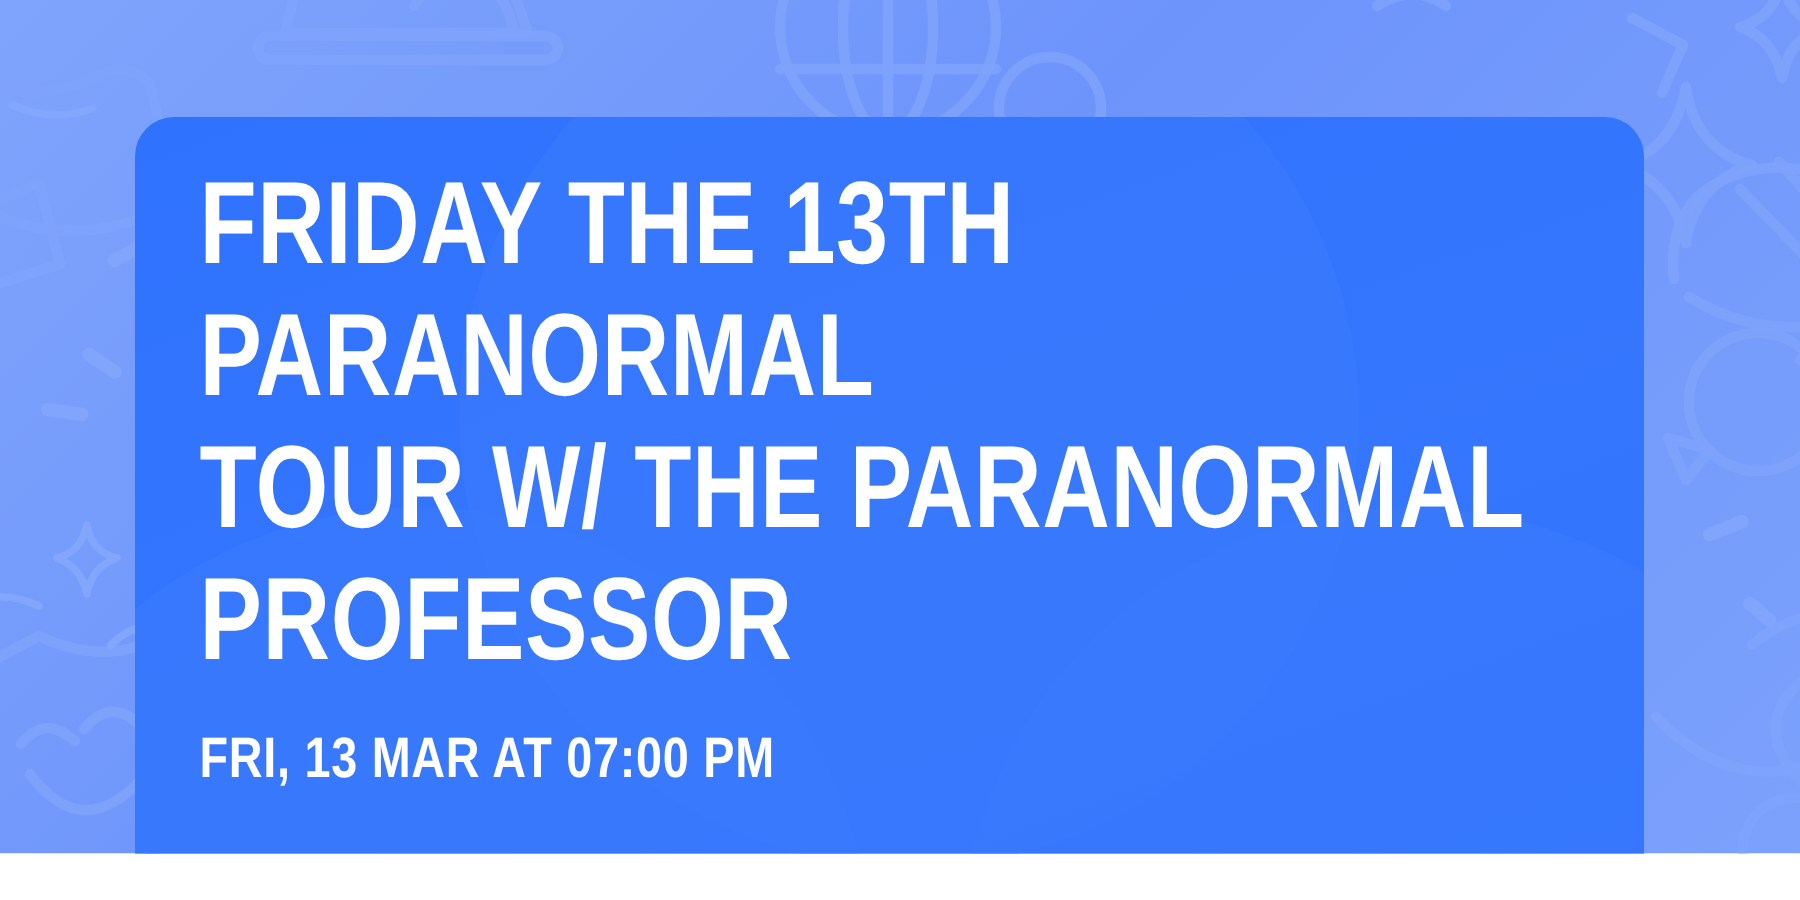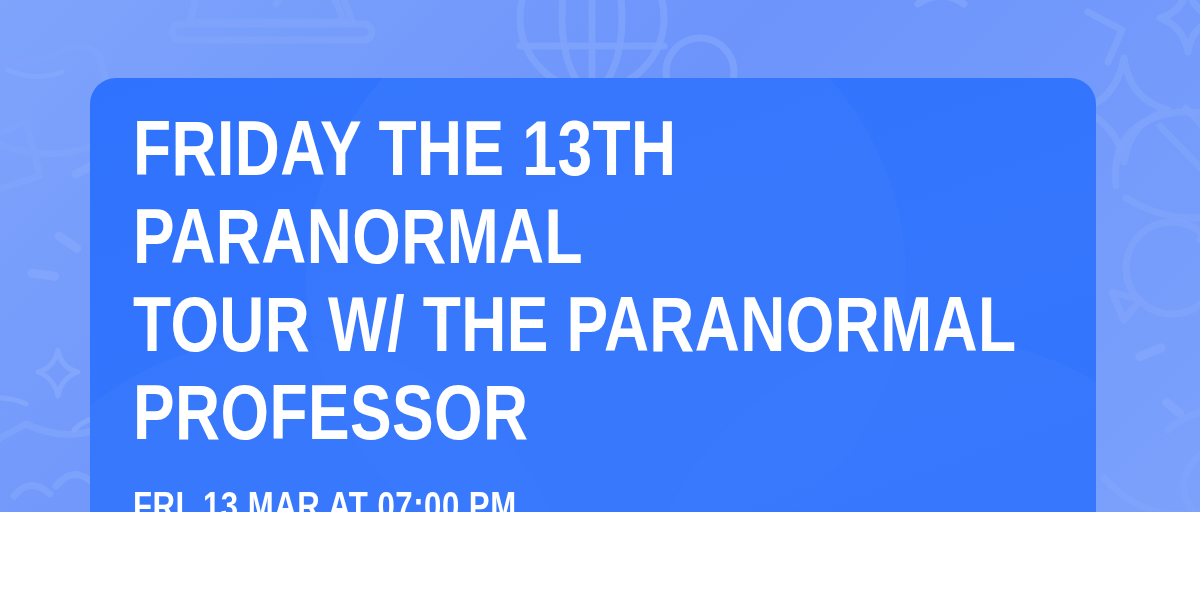--- a/index.html
+++ b/index.html
@@ -4,21 +4,21 @@
 <style>
   html, body {
     margin: 0;
     padding: 0;
     background: #ffffff;
   }
 
   #stage {
     position: relative;
     width: 1200px;
-    height: 512px;
+    height: 569px;
     overflow: hidden;
     font-family: "Liberation Sans", sans-serif;
   }
 
   
   .bg {
     position: absolute;
     inset: 0;
     background: linear-gradient(135deg, #7fa4fc 0%, #6d94fb 45%, #7ba1fc 100%);
   }

